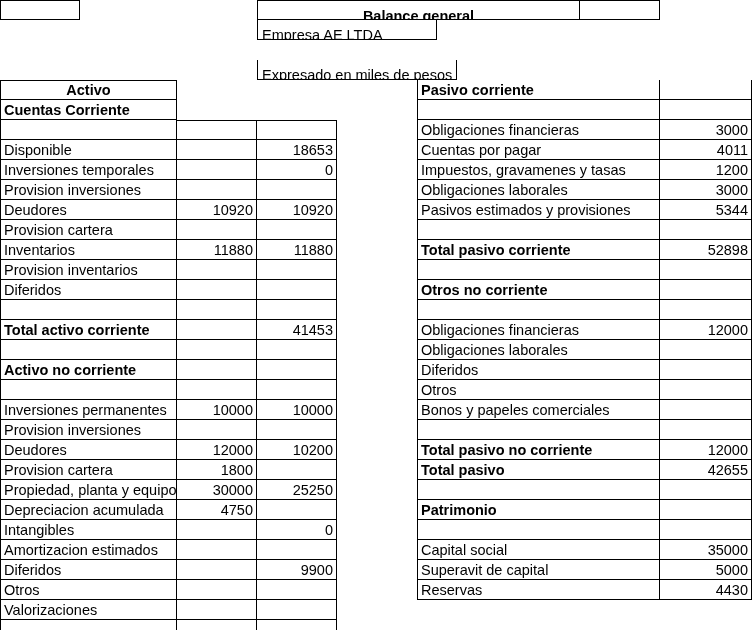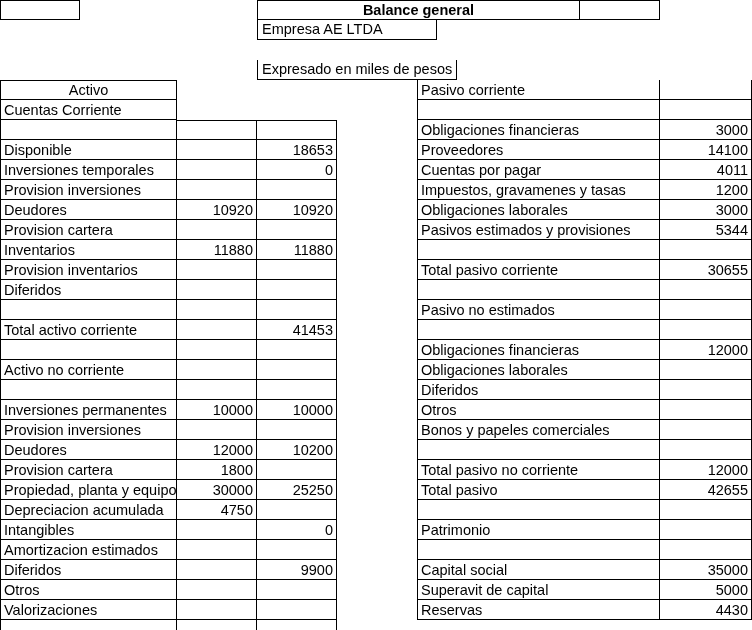--- a/index.html
+++ b/index.html
@@ -2,39 +2,39 @@
 <html><head>
 <meta charset="utf-8">
 <style>
   html,body{margin:0;padding:0;background:#fff}
   .sheet{
     position:relative;width:752px;height:630px;overflow:hidden;
     font-family:"Liberation Sans",sans-serif;font-size:14.5px;color:#000;background:#fff
   }
   .cellbox{
     position:absolute;border:1px solid #000;box-sizing:border-box;
-    padding:0 4px;line-height:18px;white-space:nowrap;overflow:hidden
+    padding:6px 4px;line-height:18px;white-space:nowrap;overflow:hidden
   }
   .title{font-weight:bold;text-align:center}
   .no-top{border-top:none}
   .no-left{border-left:none}
   table.block{position:absolute;border-collapse:separate;border-spacing:0;table-layout:fixed}
   #assets-table{left:0;top:80px;width:337px}
   #liab-table{left:417px;top:80px;width:335px}
   td{
     box-sizing:border-box;height:20px;
     border-right:1px solid #000;border-bottom:1px solid #000;
     padding:0 3px;white-space:nowrap;overflow:hidden;
     line-height:18px;vertical-align:middle
   }
   td.first{border-left:1px solid #000}
   td.tt{border-top:1px solid #000}
   td.nb{border:none}
   td.num{text-align:right}
-  td.b{font-weight:normal}
+  td.b{font-weight:bold}
   td.ctr{text-align:center}
 </style>
 </head>
 <body>
 
 <div class="sheet">
 
   <div class="cellbox" style="left:0;top:0;width:80px;height:20px"></div>
   <div class="cellbox title" style="left:257px;top:0;width:323px;height:20px">Balance general</div>
   <div class="cellbox no-left" style="left:580px;top:0;width:80px;height:20px"></div>
@@ -203,24 +203,20 @@
         </tr>
         <tr>
           <td class="lab first"></td>
           <td class="num"></td>
         </tr>
         <tr>
           <td class="lab first">Obligaciones financieras</td>
           <td class="num">3000</td>
         </tr>
         <tr>
-          <td class="lab first">Proveedores</td>
-          <td class="num">14100</td>
-        </tr>
-        <tr>
           <td class="lab first">Cuentas por pagar</td>
           <td class="num">4011</td>
         </tr>
         <tr>
           <td class="lab first">Impuestos, gravamenes y tasas</td>
           <td class="num">1200</td>
         </tr>
         <tr>
           <td class="lab first">Obligaciones laborales</td>
           <td class="num">3000</td>
@@ -228,28 +224,28 @@
         <tr>
           <td class="lab first">Pasivos estimados y provisiones</td>
           <td class="num">5344</td>
         </tr>
         <tr>
           <td class="lab first"></td>
           <td class="num"></td>
         </tr>
         <tr>
           <td class="lab first b">Total pasivo corriente</td>
-          <td class="num">30655</td>
-        </tr>
-        <tr>
-          <td class="lab first"></td>
-          <td class="num"></td>
-        </tr>
-        <tr>
-          <td class="lab first b">Pasivo no estimados</td>
+          <td class="num">52898</td>
+        </tr>
+        <tr>
+          <td class="lab first"></td>
+          <td class="num"></td>
+        </tr>
+        <tr>
+          <td class="lab first b">Otros no corriente</td>
           <td class="num"></td>
         </tr>
         <tr>
           <td class="lab first"></td>
           <td class="num"></td>
         </tr>
         <tr>
           <td class="lab first">Obligaciones financieras</td>
           <td class="num">12000</td>
         </tr>

